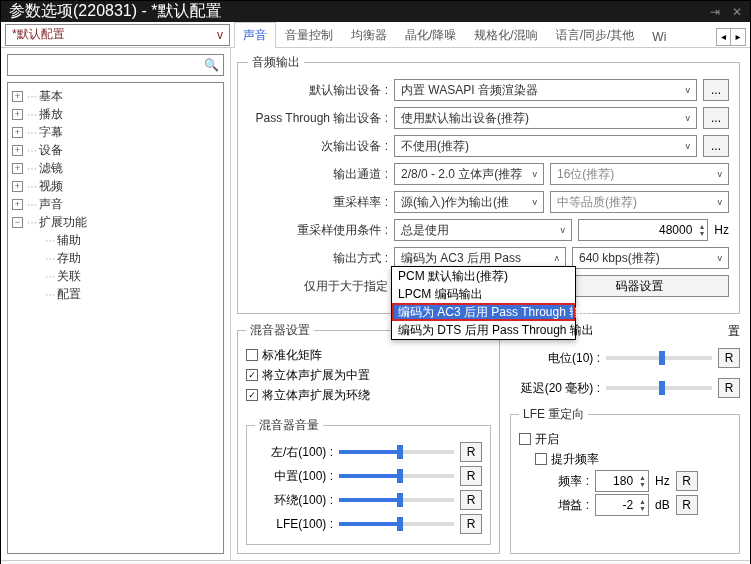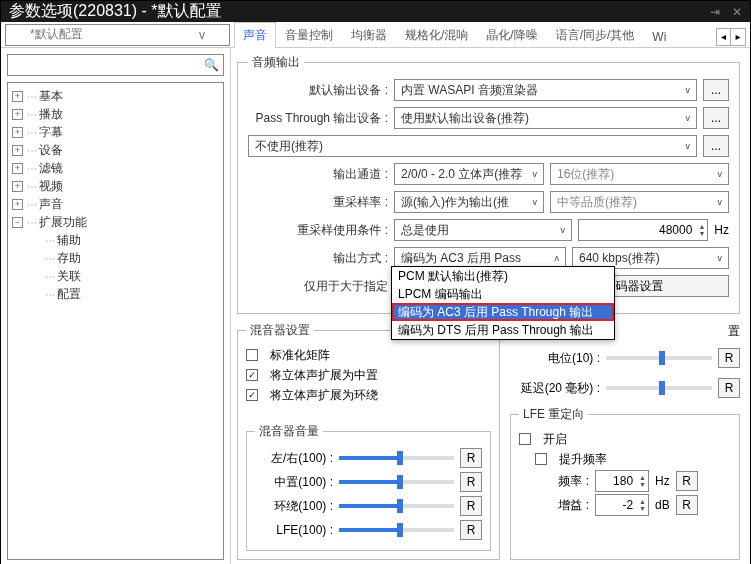--- a/index.html
+++ b/index.html
@@ -6,21 +6,21 @@
   body { background: #000; width: 751px; height: 564px; overflow: hidden; }
   .window { width: 751px; height: 564px; background: #fff; display: flex; flex-direction: column; border: 1px solid #000;}
   .titlebar { background: #1a1a1a; color: #fff; height: 26px; display: flex; align-items: center; padding: 0 8px; justify-content: space-between; }
   .titlebar-title { font-size: 16px; }
   .titlebar-ctrls { display: flex; gap: 12px; color: #888; }
   .titlebar-ctrls span { cursor: default; }
 
   .body-area { flex: 1; display: flex; flex-direction: column; background: #fff; }
 
   .topbar { display: flex; align-items: center; height: 26px; border-bottom: 1px solid #ccc; }
-  .config-select { width: 225px; height: 22px; margin: 2px 4px; border: 1px solid #888; display:flex; align-items:center; justify-content:space-between; padding:0 24px; color:#737373;}
+  .config-select { width: 225px; height: 22px; margin: 2px 4px; border: 1px solid #888; display:flex; align-items:center; justify-content:space-between; padding:0 6px; color:#7f1d1d;}
   .tabs { display: flex; flex: 1; height: 26px; align-items:flex-end; overflow:hidden;}
   .tab { padding: 4px 8px; color: #555; border: 1px solid transparent; border-bottom: none; cursor:default;}
   .tab.active { color: #2860d8; border:1px solid #ccc; border-bottom:1px solid #fff; background:#fff; position:relative; top:1px;}
   .tab-nav { display:flex; align-items:center; gap:0; border:1px solid #aaa; height:18px; margin-right:4px; margin-top:4px;}
   .tab-nav span { width:14px; text-align:center; border-right:1px solid #aaa; font-size:10px; line-height:16px;}
   .tab-nav span:last-child{border-right:none;}
 
   .midarea { flex:1; display:flex; overflow:hidden;}
   .leftcol { width: 230px; border-right: 1px solid #ccc; display:flex; flex-direction:column; }
   .searchbox { margin:6px; height:22px; border:1px solid #888; display:flex; align-items:center; justify-content:flex-end; padding:0 4px;}
@@ -43,21 +43,21 @@
   .spin .sv { flex:1; text-align:right; padding-right:2px;}
   .spin .sc { display:flex; flex-direction:column; font-size:7px; line-height:7px; color:#555;}
 
   .dropdown-pop { position:absolute; border:1px solid #000; background:#fff; z-index:20; box-shadow:0 2px 6px rgba(0,0,0,.3);}
   .dropdown-pop .opt { height:18px; display:flex; align-items:center; padding:0 6px; white-space:nowrap;}
   .dropdown-pop .opt.hl { background:#3b6fd6; color:#fff; outline:2px solid #d22; outline-offset:-2px;}
 
   .mixer-row { display:flex; gap:10px; }
   fieldset.sub { flex:1; min-width:0; border:1px solid #bbb; padding:6px 8px 8px 8px;}
   fieldset.sub > legend { color:#333; padding:0 4px; }
-  .chk-row { display:flex; align-items:center; gap:12px; height:20px;}
+  .chk-row { display:flex; align-items:center; gap:4px; height:20px;}
   .chk { width:12px; height:12px; border:1px solid #666; display:flex; align-items:center; justify-content:center; font-size:9px; background:#fff;}
   .vol-row { display:flex; align-items:center; gap:6px; height:24px;}
   .vol-lbl { width:78px; text-align:right;}
   .slider { flex:1; height:4px; background:#ddd; position:relative;}
   .slider .track { position:absolute; left:0; top:0; height:4px; background:#3a76e0;}
   .slider .thumb { position:absolute; top:-5px; width:6px; height:14px; background:#3a76e0;}
   .rbtn { border:1px solid #888; width:22px; height:20px; display:flex; align-items:center; justify-content:center; background:#f4f4f4;}
 
   .footbar { height:34px; border-top:1px solid #ccc; display:flex; align-items:center; padding:0 8px; gap:8px; background:#fafafa;}
   .footbar .spacer { flex:1; }
@@ -79,22 +79,22 @@
   <div class="body-area">
     <div class="topbar">
       <div class="config-select">
         <span>*默认配置</span>
         <span>v</span>
       </div>
       <div class="tabs">
         <div class="tab active">声音</div>
         <div class="tab">音量控制</div>
         <div class="tab">均衡器</div>
+        <div class="tab">晶化/降噪</div>
         <div class="tab">规格化/混响</div>
-        <div class="tab">晶化/降噪</div>
         <div class="tab">语言/同步/其他</div>
         <div class="tab">Wi</div>
       </div>
       <div class="tab-nav">
         <span>◂</span>
         <span>▸</span>
       </div>
     </div>
 
     <div class="midarea">
@@ -180,30 +180,31 @@
           </div>
           <div class="frow">
             <div class="flabel">Pass Through 输出设备 :</div>
             <div class="sel" style="flex:1">
                 <span>使用默认输出设备(推荐)</span>
                 <span class="arr">v</span>
               </div>
             <div class="btn">...</div>
           </div>
           <div class="frow">
+            <div class="flabel">次输出设备 :</div>
             <div class="sel" style="flex:1">
                 <span>不使用(推荐)</span>
                 <span class="arr">v</span>
               </div>
             <div class="btn">...</div>
           </div>
           <div class="frow">
             <div class="flabel">输出通道 :</div>
             <div class="sel" style="width:150px">
-                <span>2/0/0 - 2.0 立体声(推荐</span>
+                <span>2/8/0 - 2.0 立体声(推荐</span>
                 <span class="arr">v</span>
               </div>
             <div class="sel txt-dim" style="flex:1">
                 <span>16位(推荐)</span>
                 <span class="arr">v</span>
               </div>
           </div>
           <div class="frow">
             <div class="flabel">重采样率 :</div>
             <div class="sel" style="width:150px">
@@ -238,21 +239,21 @@
                 <span class="arr">v</span>
               </div>
           </div>
           <div class="frow">
             <div class="flabel">仅用于大于指定</div>
             <div style="width:150px"></div>
             <div class="btn" style="flex:1">码器设置</div>
           </div>
         </fieldset>
 
-        <div class="dropdown-pop" style="left:160px; top:218px; width:224px;">
+        <div class="dropdown-pop" style="left:160px; top:218px; width:185px;">
           <div class="opt">PCM 默认输出(推荐)</div>
           <div class="opt">LPCM 编码输出</div>
           <div class="opt hl">编码为 AC3 后用 Pass Through 输出</div>
           <div class="opt">编码为 DTS 后用 Pass Through 输出</div>
         </div>
 
         <div class="mixer-row">
           <fieldset class="sub">
             <legend>混音器设置</legend>
             <div class="chk-row">
@@ -261,21 +262,21 @@
               </div>
             <div class="chk-row">
                 <span class="chk">✓</span>
                 <span>将立体声扩展为中置</span>
               </div>
             <div class="chk-row">
                 <span class="chk">✓</span>
                 <span>将立体声扩展为环绕</span>
               </div>
 
-            <fieldset class="sub" style="margin-top:18px">
+            <fieldset class="sub" style="margin-top:12px">
               <legend>混音器音量</legend>
               <div class="vol-row">
                   <span class="vol-lbl">左/右(100) :</span>
                   <div class="slider">
                     <div class="track" style="width:50%"></div>
                     <div class="thumb" style="left:50%"></div>
                   </div>
                   <div class="rbtn">R</div>
                 </div>
               <div class="vol-row">

